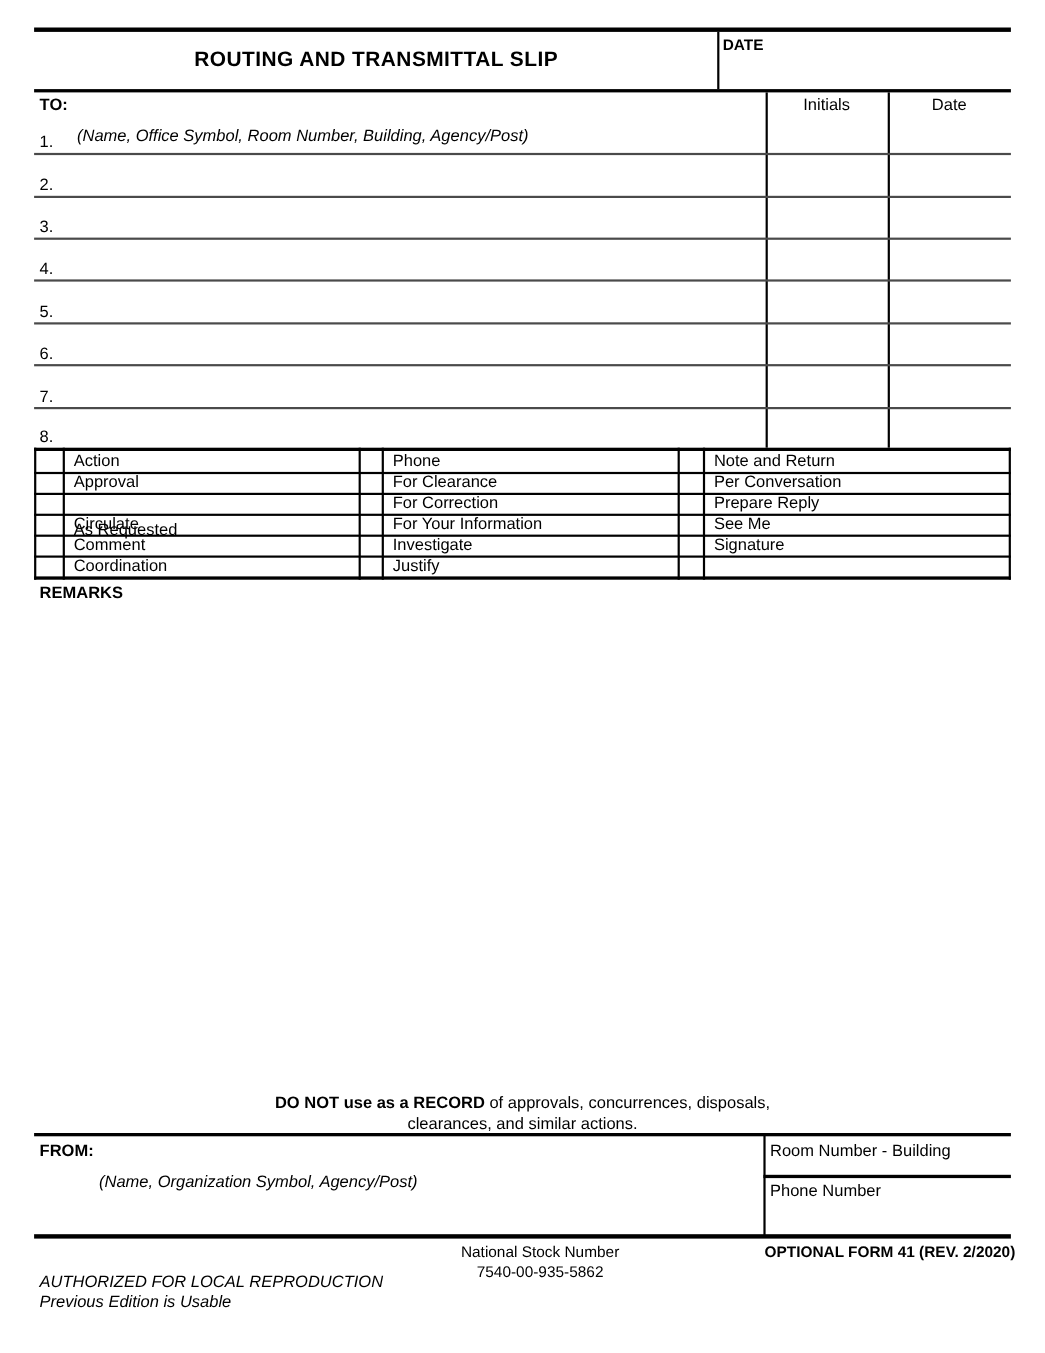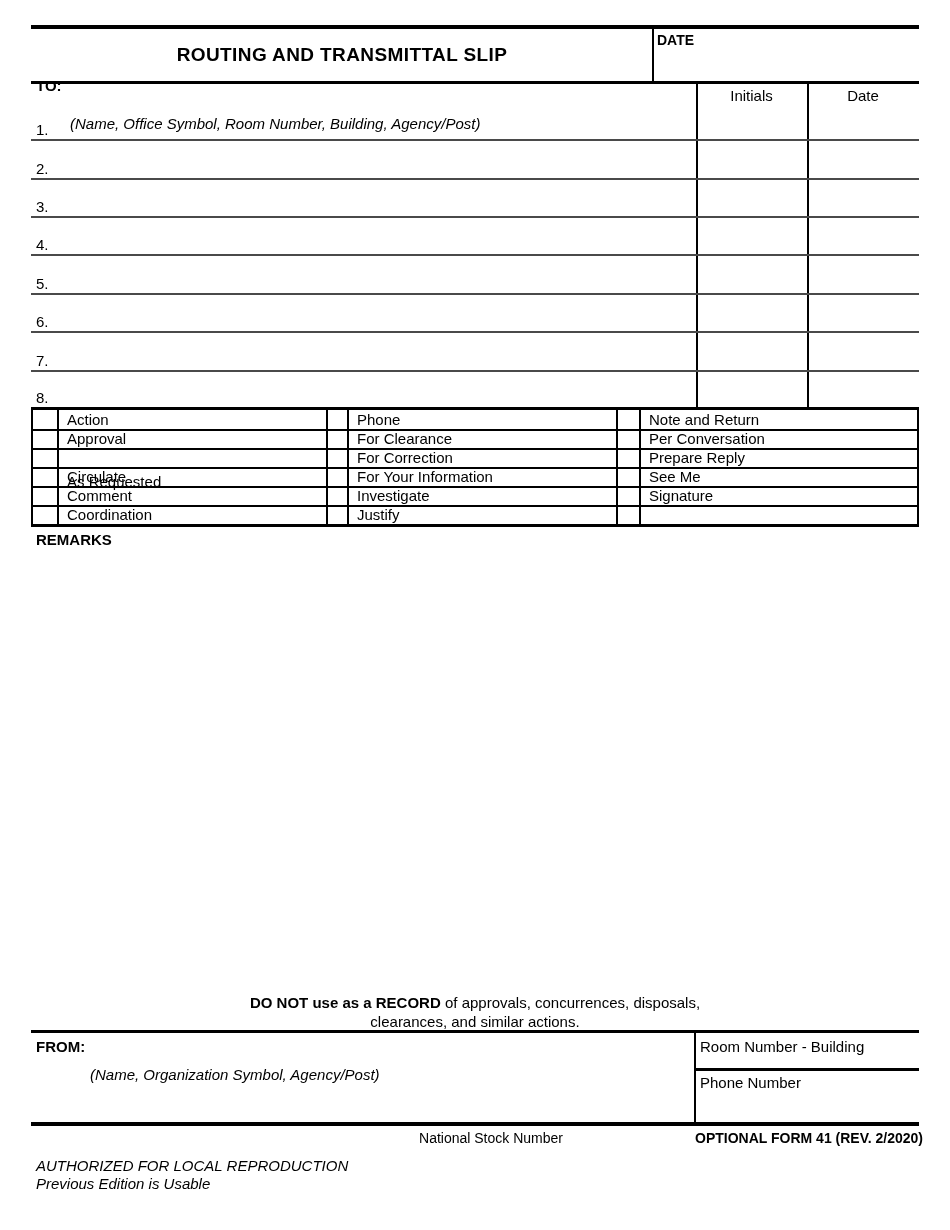--- a/index.html
+++ b/index.html
@@ -24,21 +24,21 @@
 
 <div class="page">
 
   <div class="hl" style="left:31px;top:25px;width:888px;height:4px"></div>
   <div class="t b title center" style="left:31px;top:45px;width:622px">ROUTING AND TRANSMITTAL SLIP</div>
   <div class="vl" style="left:652px;top:29px;height:52px"></div>
   <div class="t b small" style="left:657px;top:31px">DATE</div>
   <div class="field" style="left:654px;top:46px;width:265px;height:35px"></div>
   <div class="hl" style="left:31px;top:81px;width:888px;height:3px"></div>
 
-  <div class="t b" style="left:36px;top:76px">TO:</div>
+  <div class="t b" style="left:36px;top:86px">TO:</div>
   <div class="t i" style="left:70px;top:86px">(Name, Office Symbol, Room Number, Building, Agency/Post)</div>
   <div class="t center" style="left:696px;top:86px;width:111px">Initials</div>
   <div class="t center" style="left:807px;top:86px;width:112px">Date</div>
 
   <div class="vl" style="left:696px;top:84px;height:323px"></div>
   <div class="vl" style="left:807px;top:84px;height:323px"></div>
 
   <div class="t" style="left:36px;top:120px">1.</div>
   <div class="field" style="left:52px;top:112px;width:640px;height:26px"></div>
   <div class="field" style="left:698px;top:112px;width:107px;height:26px"></div>
@@ -155,15 +155,16 @@
   <div class="t" style="left:700px;top:1037px">Room Number - Building</div>
   <div class="field" style="left:696px;top:1053px;width:223px;height:15px"></div>
   <div class="hl" style="left:694px;top:1068px;width:225px;height:3px"></div>
   <div class="t" style="left:700px;top:1073px">Phone Number</div>
   <div class="field" style="left:696px;top:1090px;width:223px;height:32px"></div>
   <div class="hl" style="left:31px;top:1122px;width:888px;height:4px"></div>
 
   <div class="t i" style="left:36px;top:1128px">AUTHORIZED FOR LOCAL REPRODUCTION</div>
   <div class="t i" style="left:36px;top:1146px">Previous Edition is Usable</div>
   <div class="t center small" style="left:341px;top:1129px;width:300px">National Stock Number</div>
+  <div class="t center small" style="left:341px;top:1147px;width:300px">7540-00-935-5862</div>
   <div class="t b small" style="right:27px;top:1129px">OPTIONAL FORM 41 (REV. 2/2020)</div>
 
 </div>
 
 </body></html>

